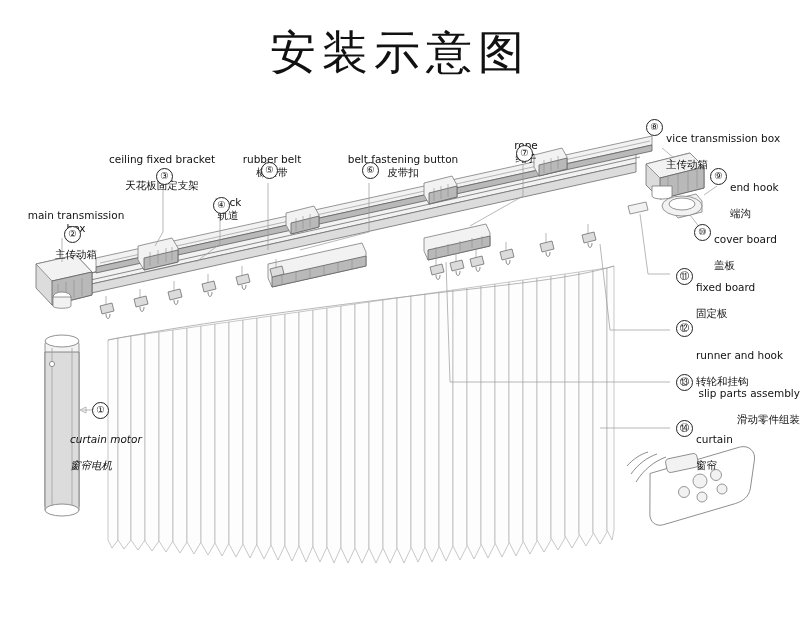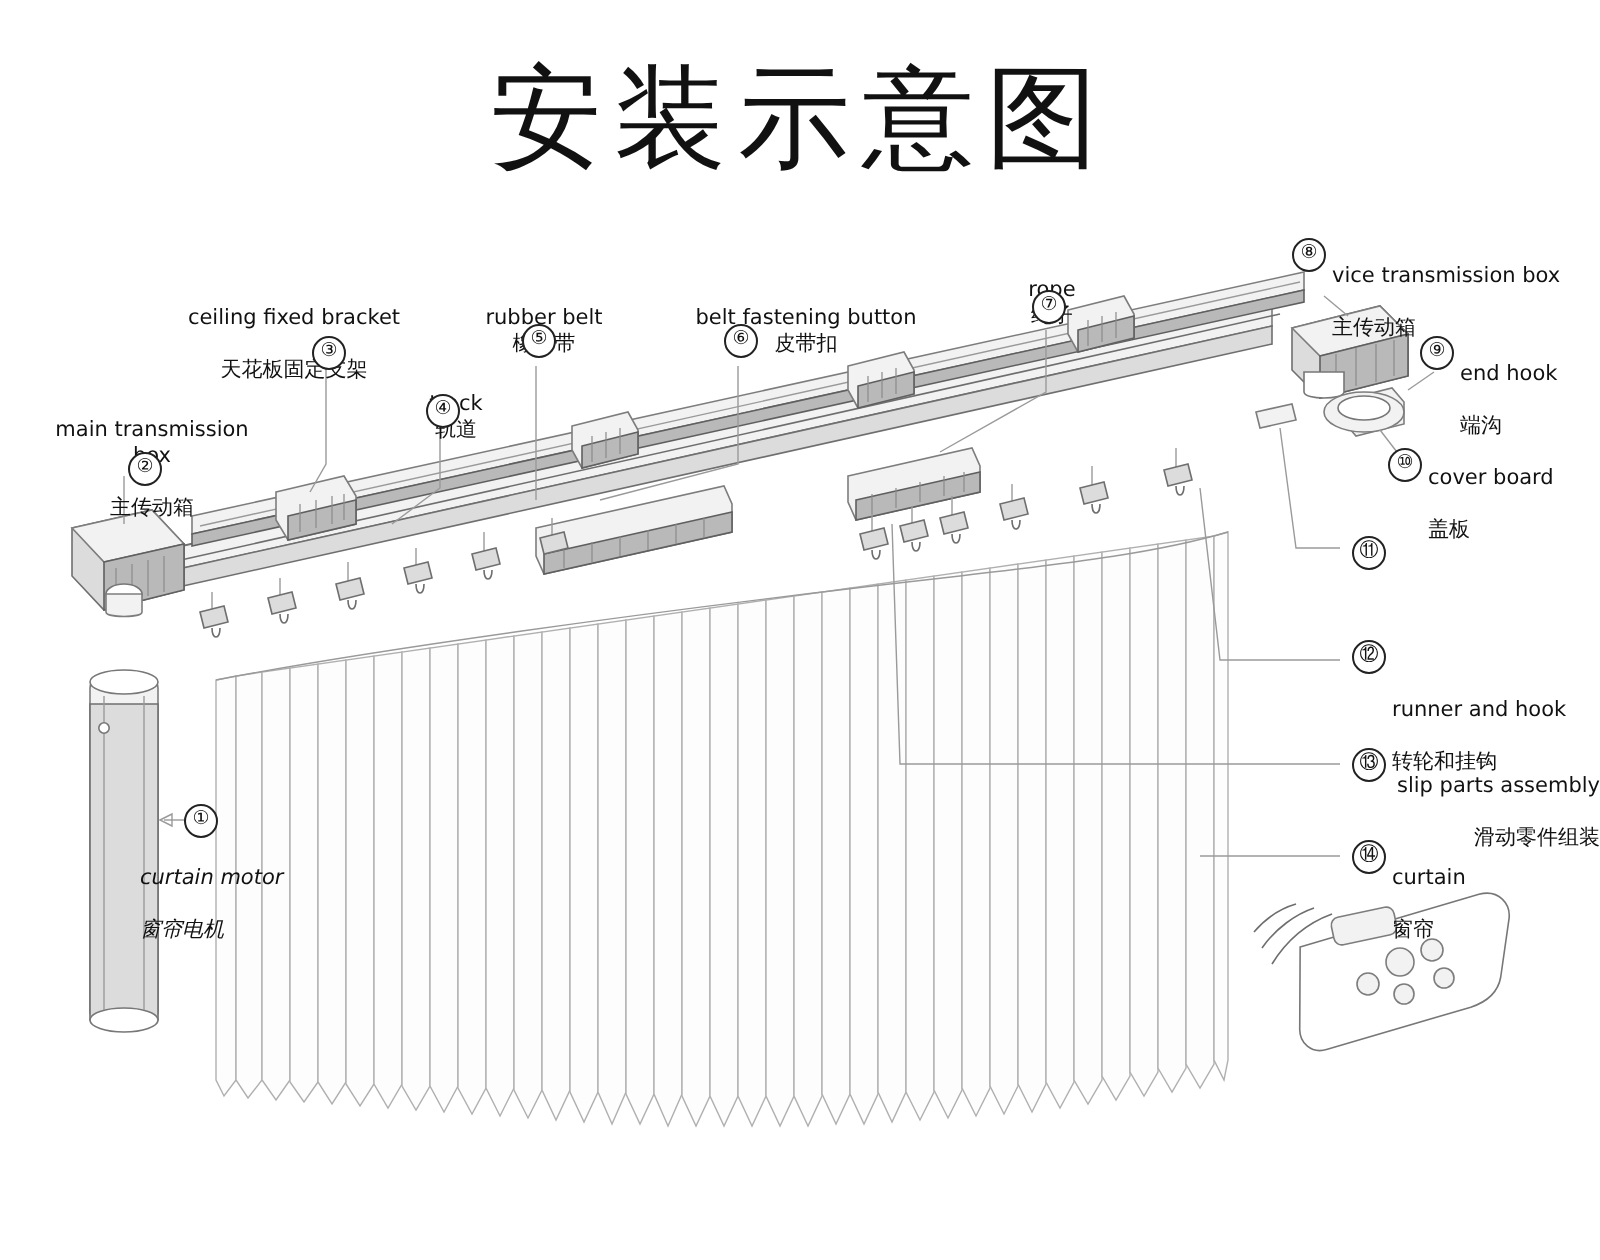--- a/index.html
+++ b/index.html
@@ -20,21 +20,21 @@
     left: 0; top: 0;
     width: 800px;
     height: 630px;
   }
   #title {
     position: absolute;
     left: 0; top: 22px;
     width: 800px;
     text-align: center;
     font-family: "DejaVu Sans", sans-serif;
-    font-size: 56px;
+    font-size: 46px;
     font-weight: 400;
     letter-spacing: 6px;
     color: #111;
   }
   .callout {
     position: absolute;
     font-size: 10.5px;
     line-height: 13px;
     color: #111;
     white-space: pre-line;
@@ -287,21 +287,21 @@
       <path class="ln" d="M670,428 L600,428"></path>
     </g>
   </svg>
 
   <div class="callout center" style="left:18px; top:196px; width:116px;">
     <span>main transmission box</span><br>
     <span>主传动箱</span>
   </div>
   <div class="num" style="left:64px; top:226px;">②</div>
 
-  <div class="callout center" style="left:81px; top:140px; width:132px;">
+  <div class="callout center" style="left:96px; top:140px; width:132px;">
     <span>ceiling fixed bracket</span><br>
     <span>天花板固定支架</span>
   </div>
   <div class="num" style="left:156px; top:168px;">③</div>
 
   <div class="callout center" style="left:190px; top:183px; width:76px;">
     <span>track</span>
     <span>轨道</span>
   </div>
   <div class="num" style="left:213px; top:197px;">④</div>
@@ -336,20 +336,24 @@
     <span>端沟</span>
   </div>
 
   <div class="num" style="left:694px; top:224px;">⑩</div>
   <div class="callout right" style="left:714px; top:220px; width:82px;">
     <span>cover board</span><br>
     <span>盖板</span>
   </div>
 
   <div class="num" style="left:676px; top:268px;">⑪</div>
+  <div class="callout right" style="left:696px; top:268px; width:90px;">
+    <span>fixed board</span><br>
+    <span>固定板</span>
+  </div>
 
   <div class="num" style="left:676px; top:320px;">⑫</div>
   <div class="callout right" style="left:696px; top:336px; width:100px;">
     <span>runner and hook</span><br>
     <span>转轮和挂钩</span>
   </div>
 
   <div class="num" style="left:676px; top:374px;">⑬</div>
   <div class="callout right" style="left:696px; top:374px; width:104px;text-align:right;">
     <span>slip parts assembly</span><br>

